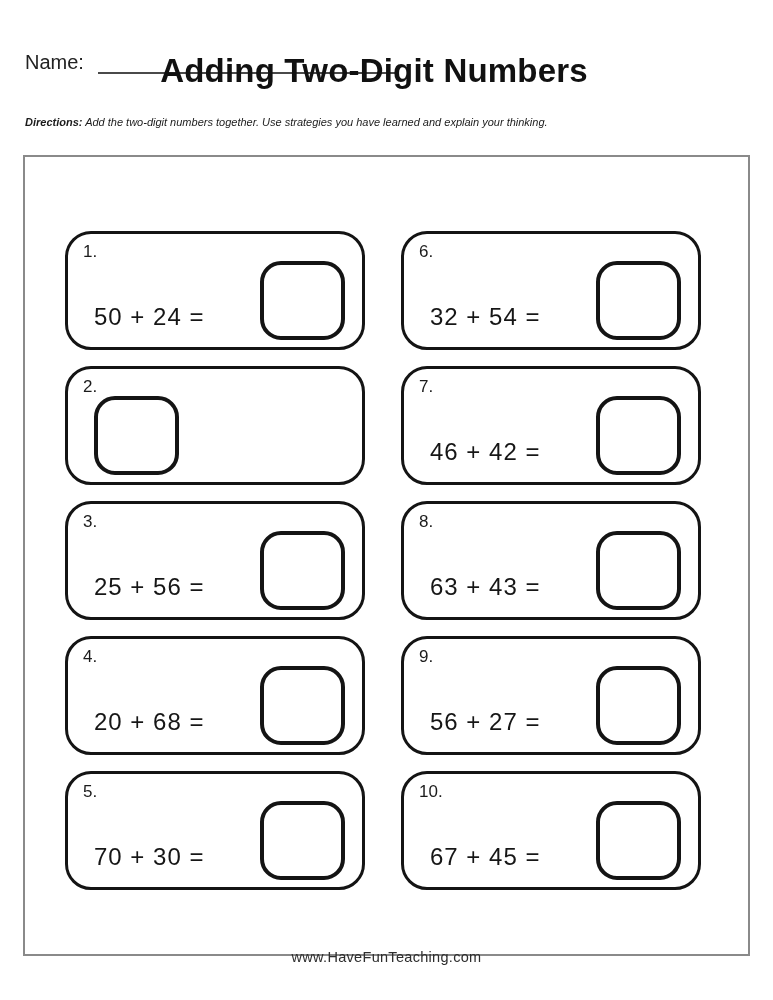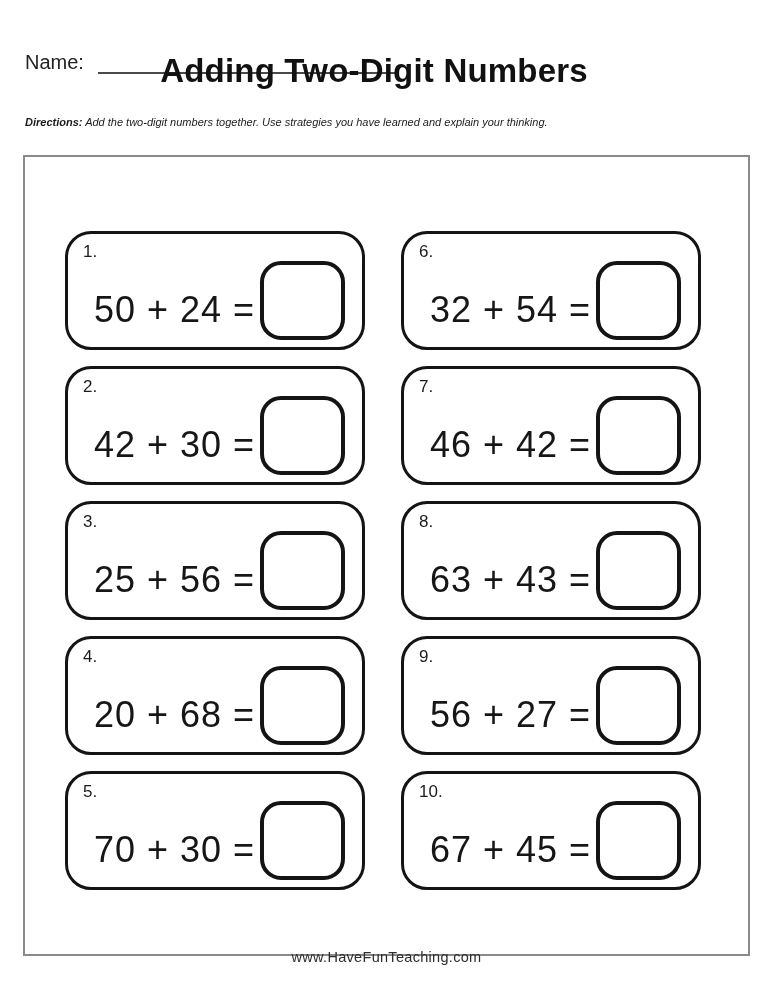--- a/index.html
+++ b/index.html
@@ -65,21 +65,21 @@
     align-items: flex-end;
     justify-content: space-between;
     padding: 0 17px 7px 26px;
     background: #ffffff;
   }
   .card-number {
     position: absolute; top: 8px; left: 15px;
     font-size: 17px; color: #1b1b1b;
   }
   .expression {
-    font-size: 36px;
+    font-size: 24px;
     letter-spacing: 1px;
     margin-bottom: 9px;
     white-space: nowrap;
     color: #161616;
   }
   .answer-box {
     width: 85px; height: 79px;
     border: 4.5px solid #141414;
     border-radius: 21px;
     box-sizing: border-box;
@@ -115,21 +115,20 @@
   <div class="grid">
 
     <div class="card">
       <span class="card-number">1.</span>
       <span class="expression">50 + 24 =</span>
       <span class="answer-box"></span>
     </div>
 
     <div class="card">
       <span class="card-number">2.</span>
-      <span class="expression">42 + 30 =</span>
       <span class="answer-box"></span>
     </div>
 
     <div class="card">
       <span class="card-number">3.</span>
       <span class="expression">25 + 56 =</span>
       <span class="answer-box"></span>
     </div>
 
     <div class="card">

